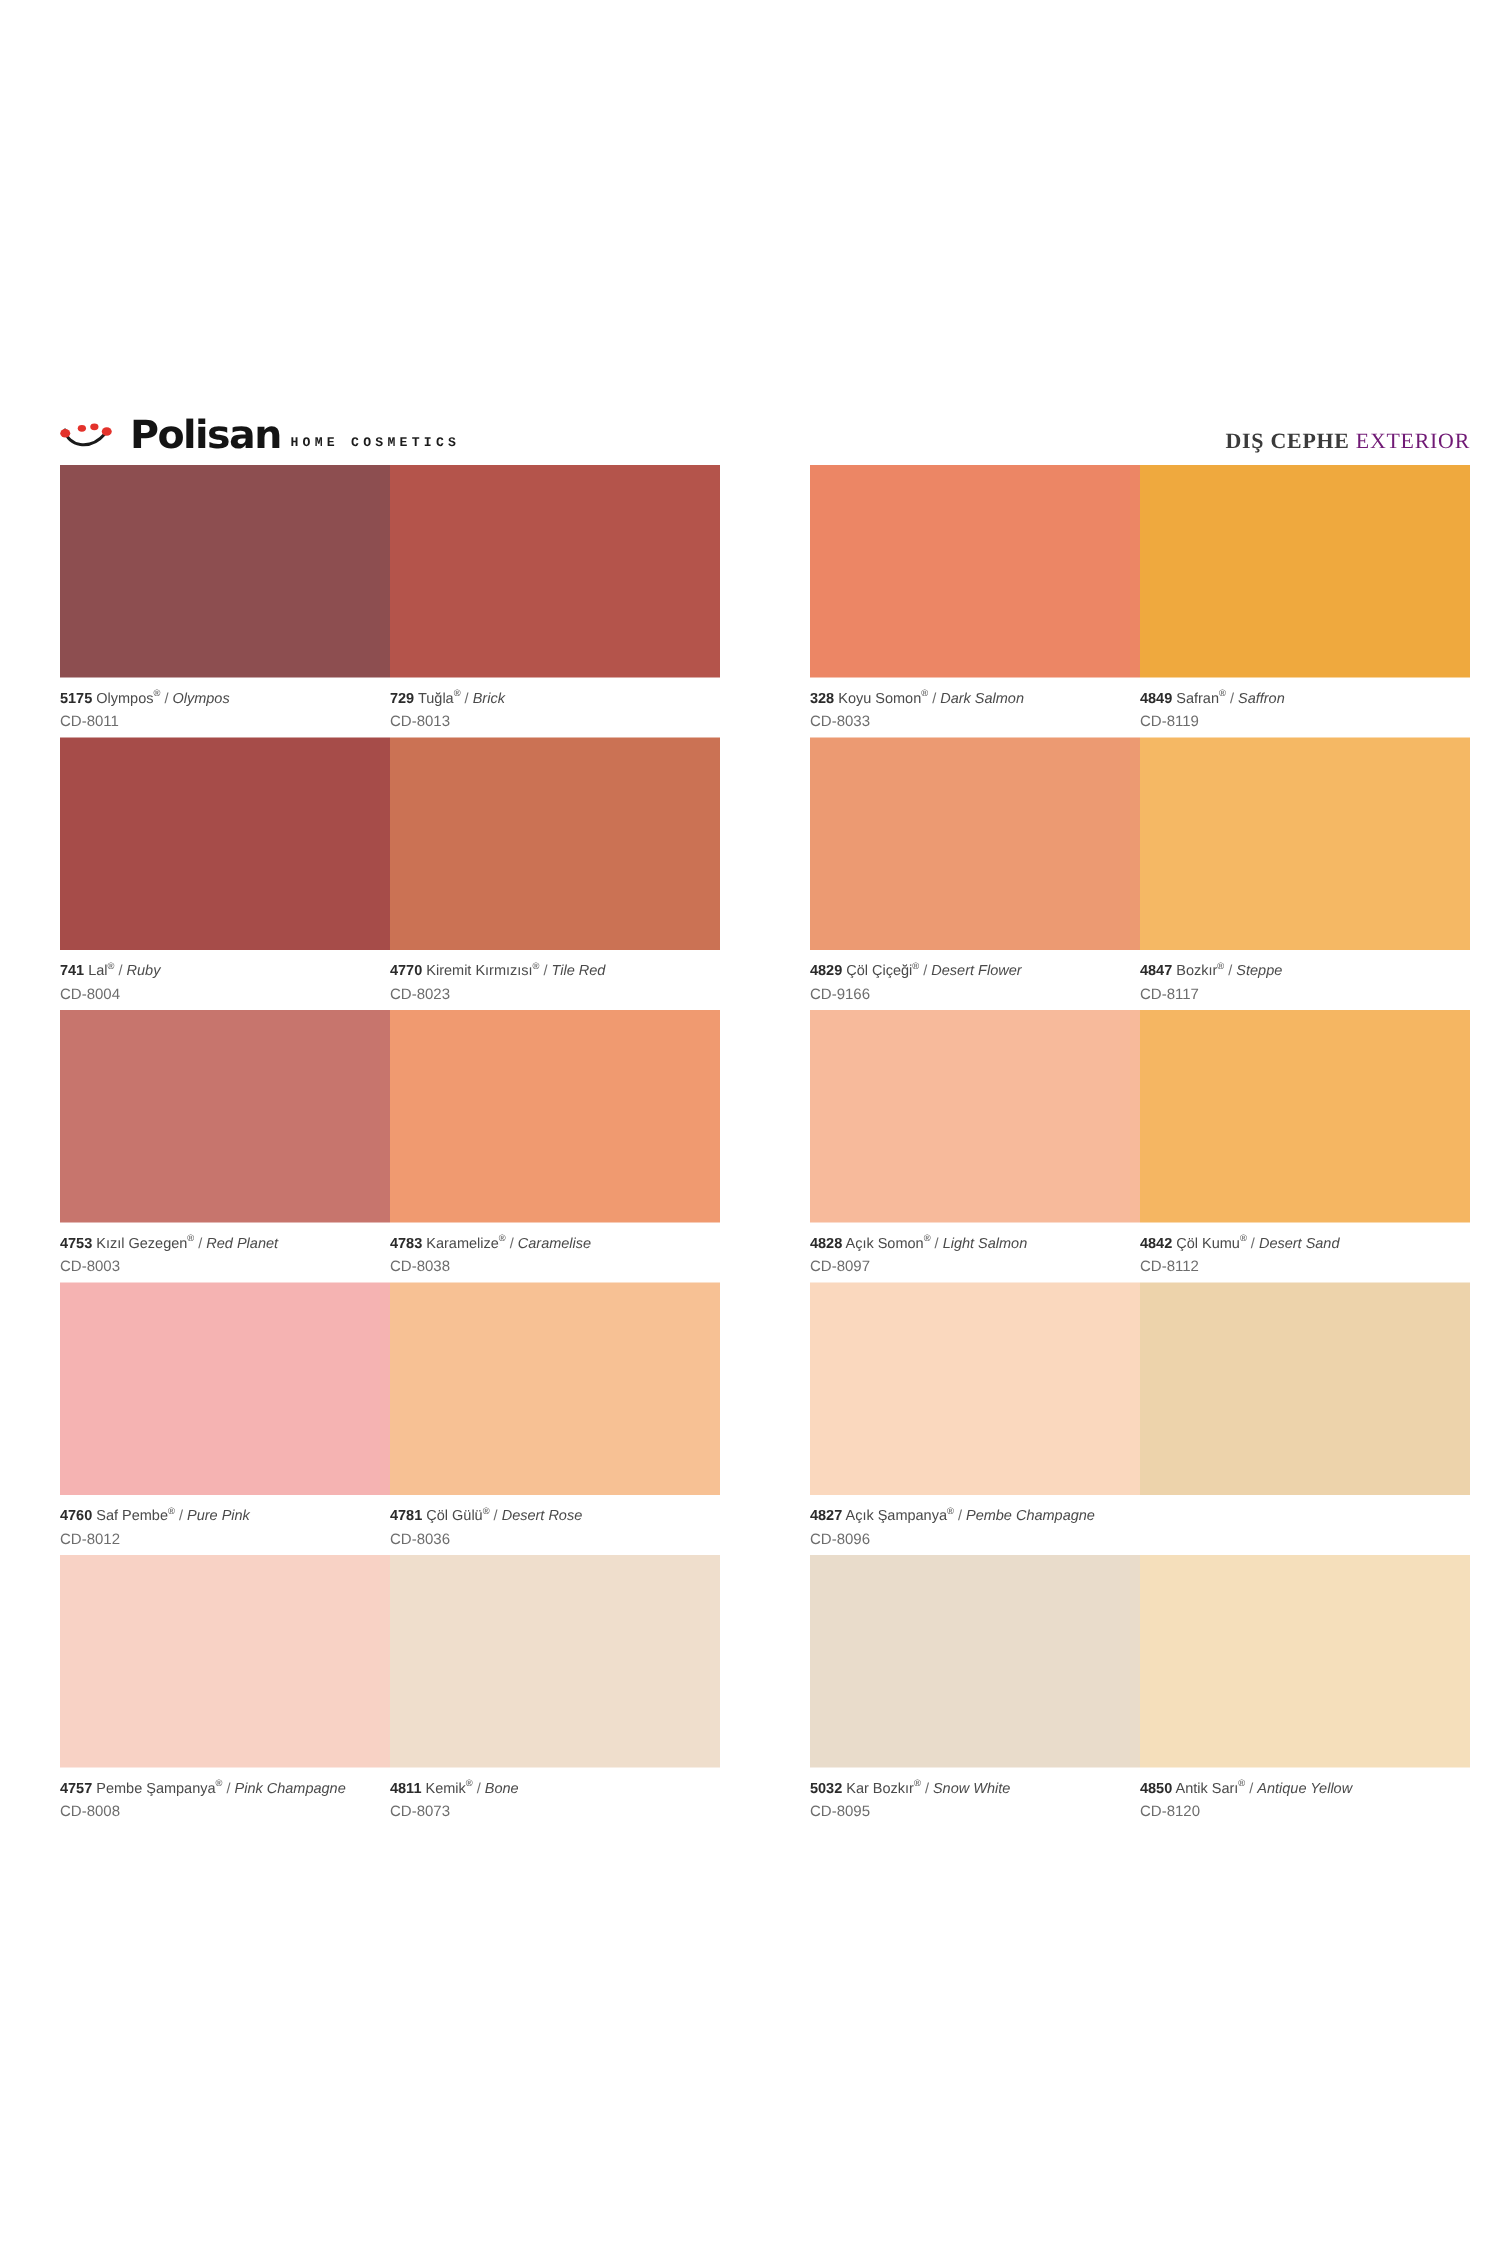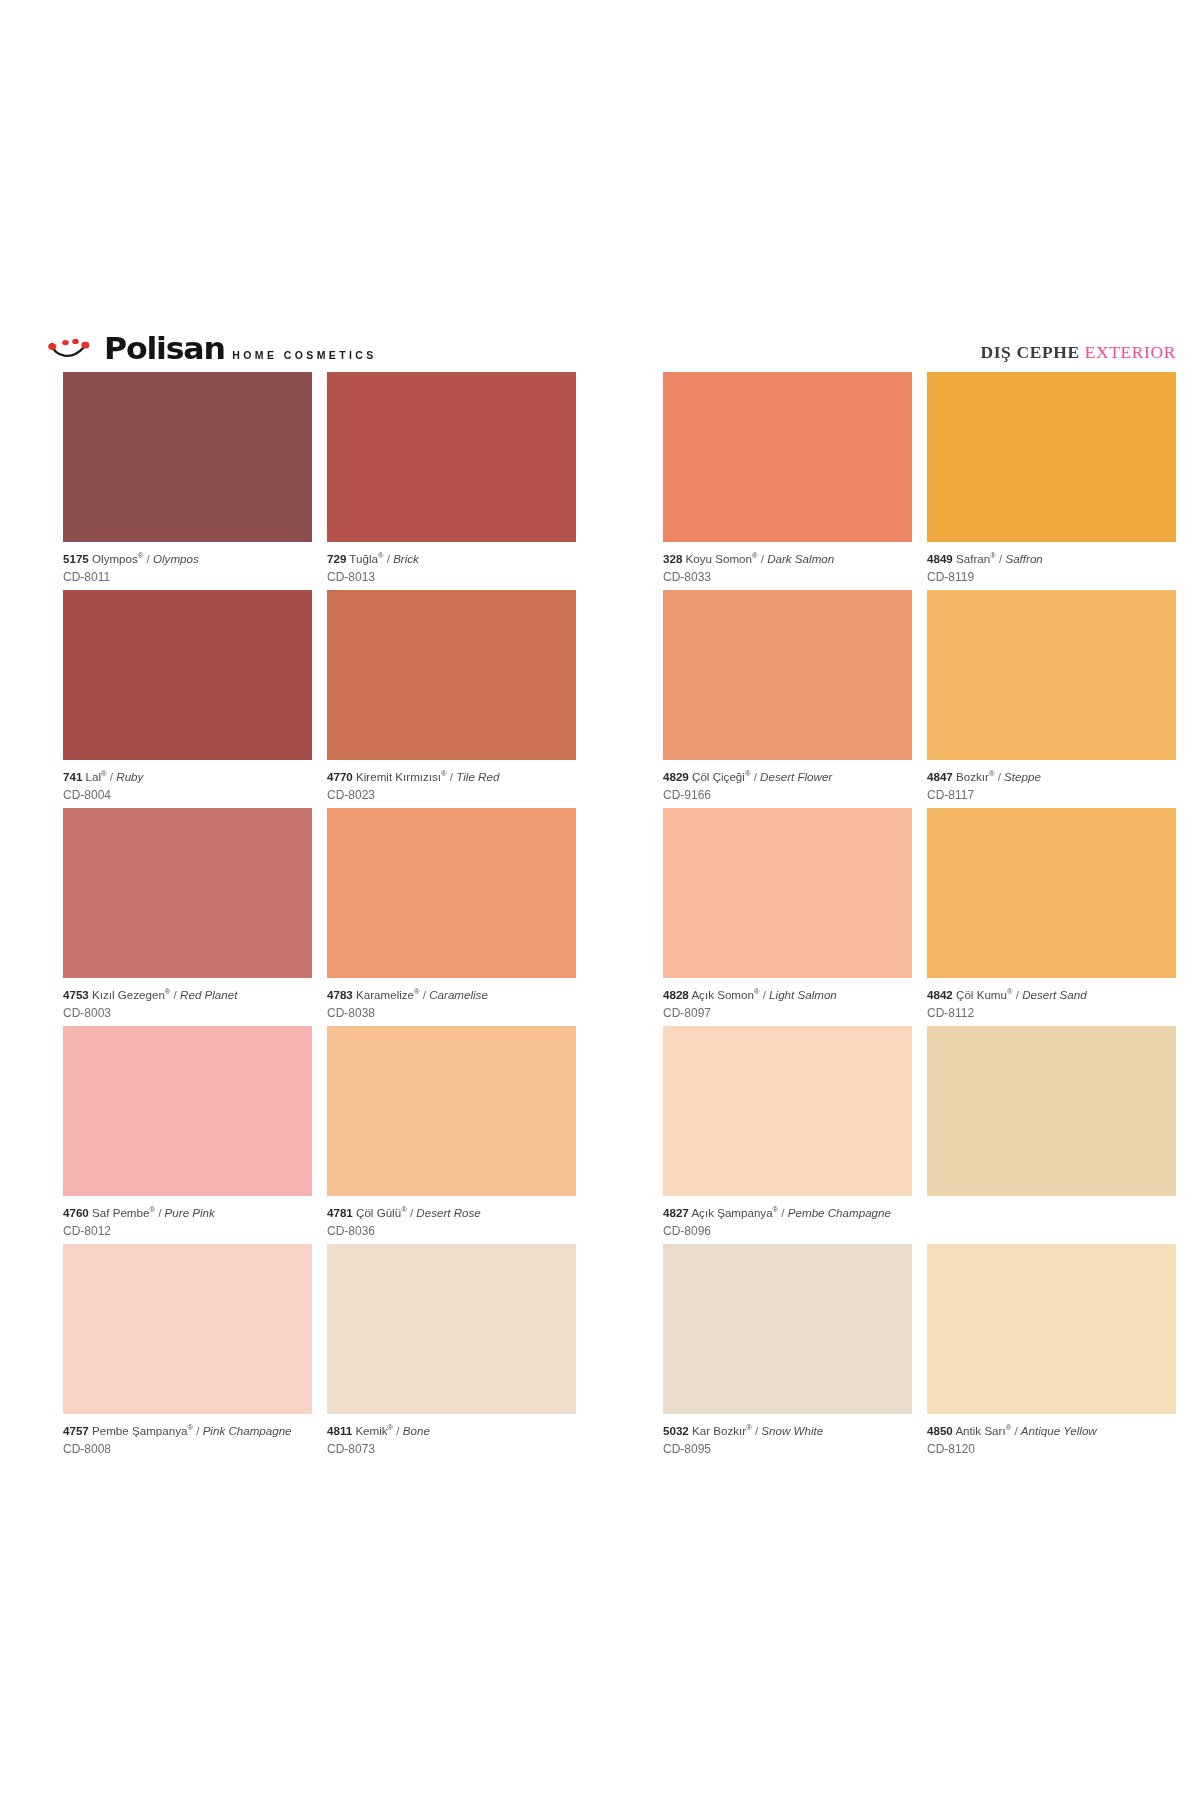--- a/index.html
+++ b/index.html
@@ -52,21 +52,21 @@
     font-family: "DejaVu Sans", sans-serif;
     font-weight: bold;
     font-size: 31px;
     letter-spacing: -1.2px;
     color: #141414;
     line-height: 1;
     transform: scaleX(1.02);
     transform-origin: left bottom;
   }
   .brand-sub {
-    font-family: Liberation Sans, sans-serif;
+    font-family: Liberation Mono, monospace;
     font-weight: bold;
     font-size: 10.5px;
     letter-spacing: 3.4px;
     color: #1b1b1b;
     line-height: 1;
     margin-bottom: 4px;
   }
 
   .section-title {
     font-family: "Liberation Serif", serif;
@@ -74,39 +74,38 @@
     letter-spacing: 0.6px;
     line-height: 1;
     margin-bottom: 3px;
     white-space: nowrap;
   }
   .section-title .tr {
     color: #3b3b3b;
     font-weight: bold;
   }
   .section-title .en {
-    color: #ec4899;
+    color: #701a75;
     font-weight: normal;
   }
 
   
   .grid {
     position: absolute;
     left: 48px;
     top: 372px;
     width: 1128px;
     display: grid;
     grid-template-columns: 264px 264px 72px 264px 264px;
     grid-auto-rows: 218px;
   }
   .spacer { background: #ffffff; }
 
   .swatch-cell {
     position: relative;
-    margin-left: 15px;
   }
   .swatch-chip {
     width: 100%;
     height: 170px;
     display: block;
   }
   .swatch-meta {
     padding-top: 9px;
     line-height: 1.38;
     white-space: nowrap;

